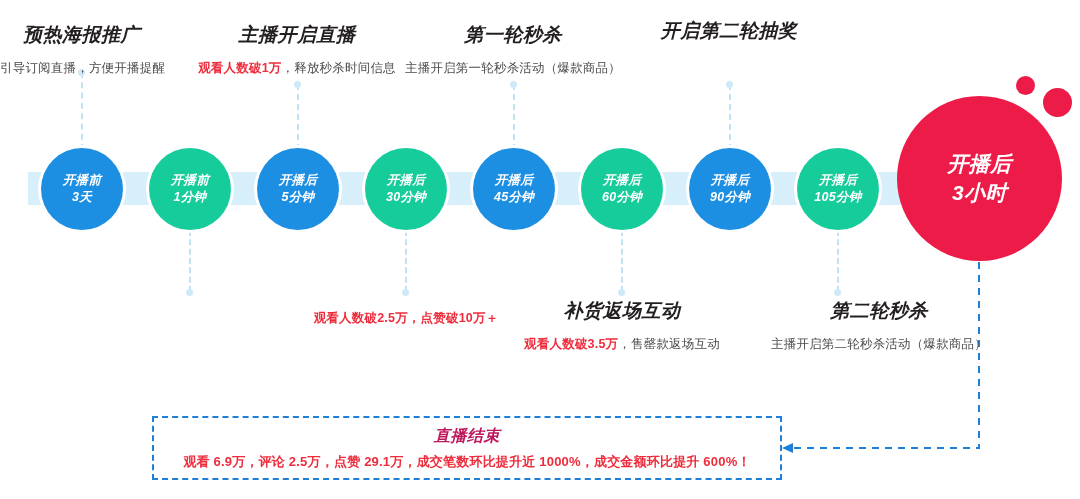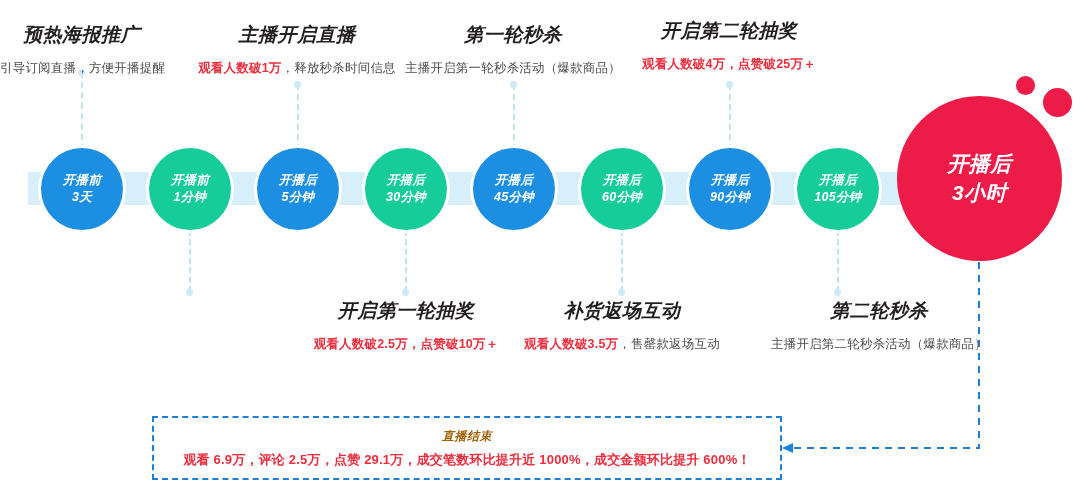--- a/index.html
+++ b/index.html
@@ -92,21 +92,21 @@
     left:152px;top:416px;
     width:630px;height:64px;
     border:2px dashed #1d7fd6;
     box-sizing:border-box;
     display:flex;flex-direction:column;
     align-items:center;justify-content:center;
     z-index:5;
     background:#ffffff;
   }
   .summary .s-title{
-    font-weight:bold;font-style:italic;font-size:12px;color:#a16207;
+    font-weight:bold;font-style:italic;font-size:16px;color:#be185d;
     margin-bottom:6px;letter-spacing:.5px;
   }
   .summary .s-body{
     font-size:13px;color:#ee2c3c;font-weight:bold;white-space:nowrap;letter-spacing:.2px;
   }
 
   
   .arrowpath{position:absolute;left:0;top:0;width:1080px;height:499px;z-index:4;pointer-events:none;}
 </style>
 </head>
@@ -155,21 +155,20 @@
     <div class="sub"><span class="hot">观看人数破1万</span><span>，释放秒杀时间信息</span></div>
   </div>
 
   <div class="lbl" style="left:393px;top:22px;width:240px;">
     <div class="title">第一轮秒杀</div>
     <div class="sub"><span class="hot"></span><span>主播开启第一轮秒杀活动（爆款商品）</span></div>
   </div>
 
   <div class="lbl" style="left:611px;top:18px;width:236px;">
     <div class="title">开启第二轮抽奖</div>
-    <div class="sub"><span class="hot">观看人数破4万，点赞破25万＋</span><span></span></div>
   </div>
 
   <div class="node blue" style="left:41px;top:148px;">
     <span class="l1">开播前</span>
     <span class="l2">3天</span>
   </div>
   <div class="node green" style="left:149px;top:148px;">
     <span class="l1">开播前</span>
     <span class="l2">1分钟</span>
   </div>
@@ -200,21 +199,20 @@
 
   <div class="node-final">
     <span>开播后</span>
     <span>3小时</span>
   </div>
   <div class="dot-sm dot-a"></div>
   <div class="dot-sm dot-b"></div>
 
 
   <div class="lbl" style="left:300px;top:298px;width:212px;">
-    <div class="title">开启第一轮抽奖</div>
     <div class="sub"><span class="hot">观看人数破2.5万，点赞破10万＋</span><span></span></div>
   </div>
 
   <div class="lbl" style="left:516px;top:298px;width:212px;">
     <div class="title">补货返场互动</div>
     <div class="sub"><span class="hot">观看人数破3.5万</span><span>，售罄款返场互动</span></div>
   </div>
 
   <div class="lbl" style="left:761px;top:298px;width:236px;">
     <div class="title">第二轮秒杀</div>

